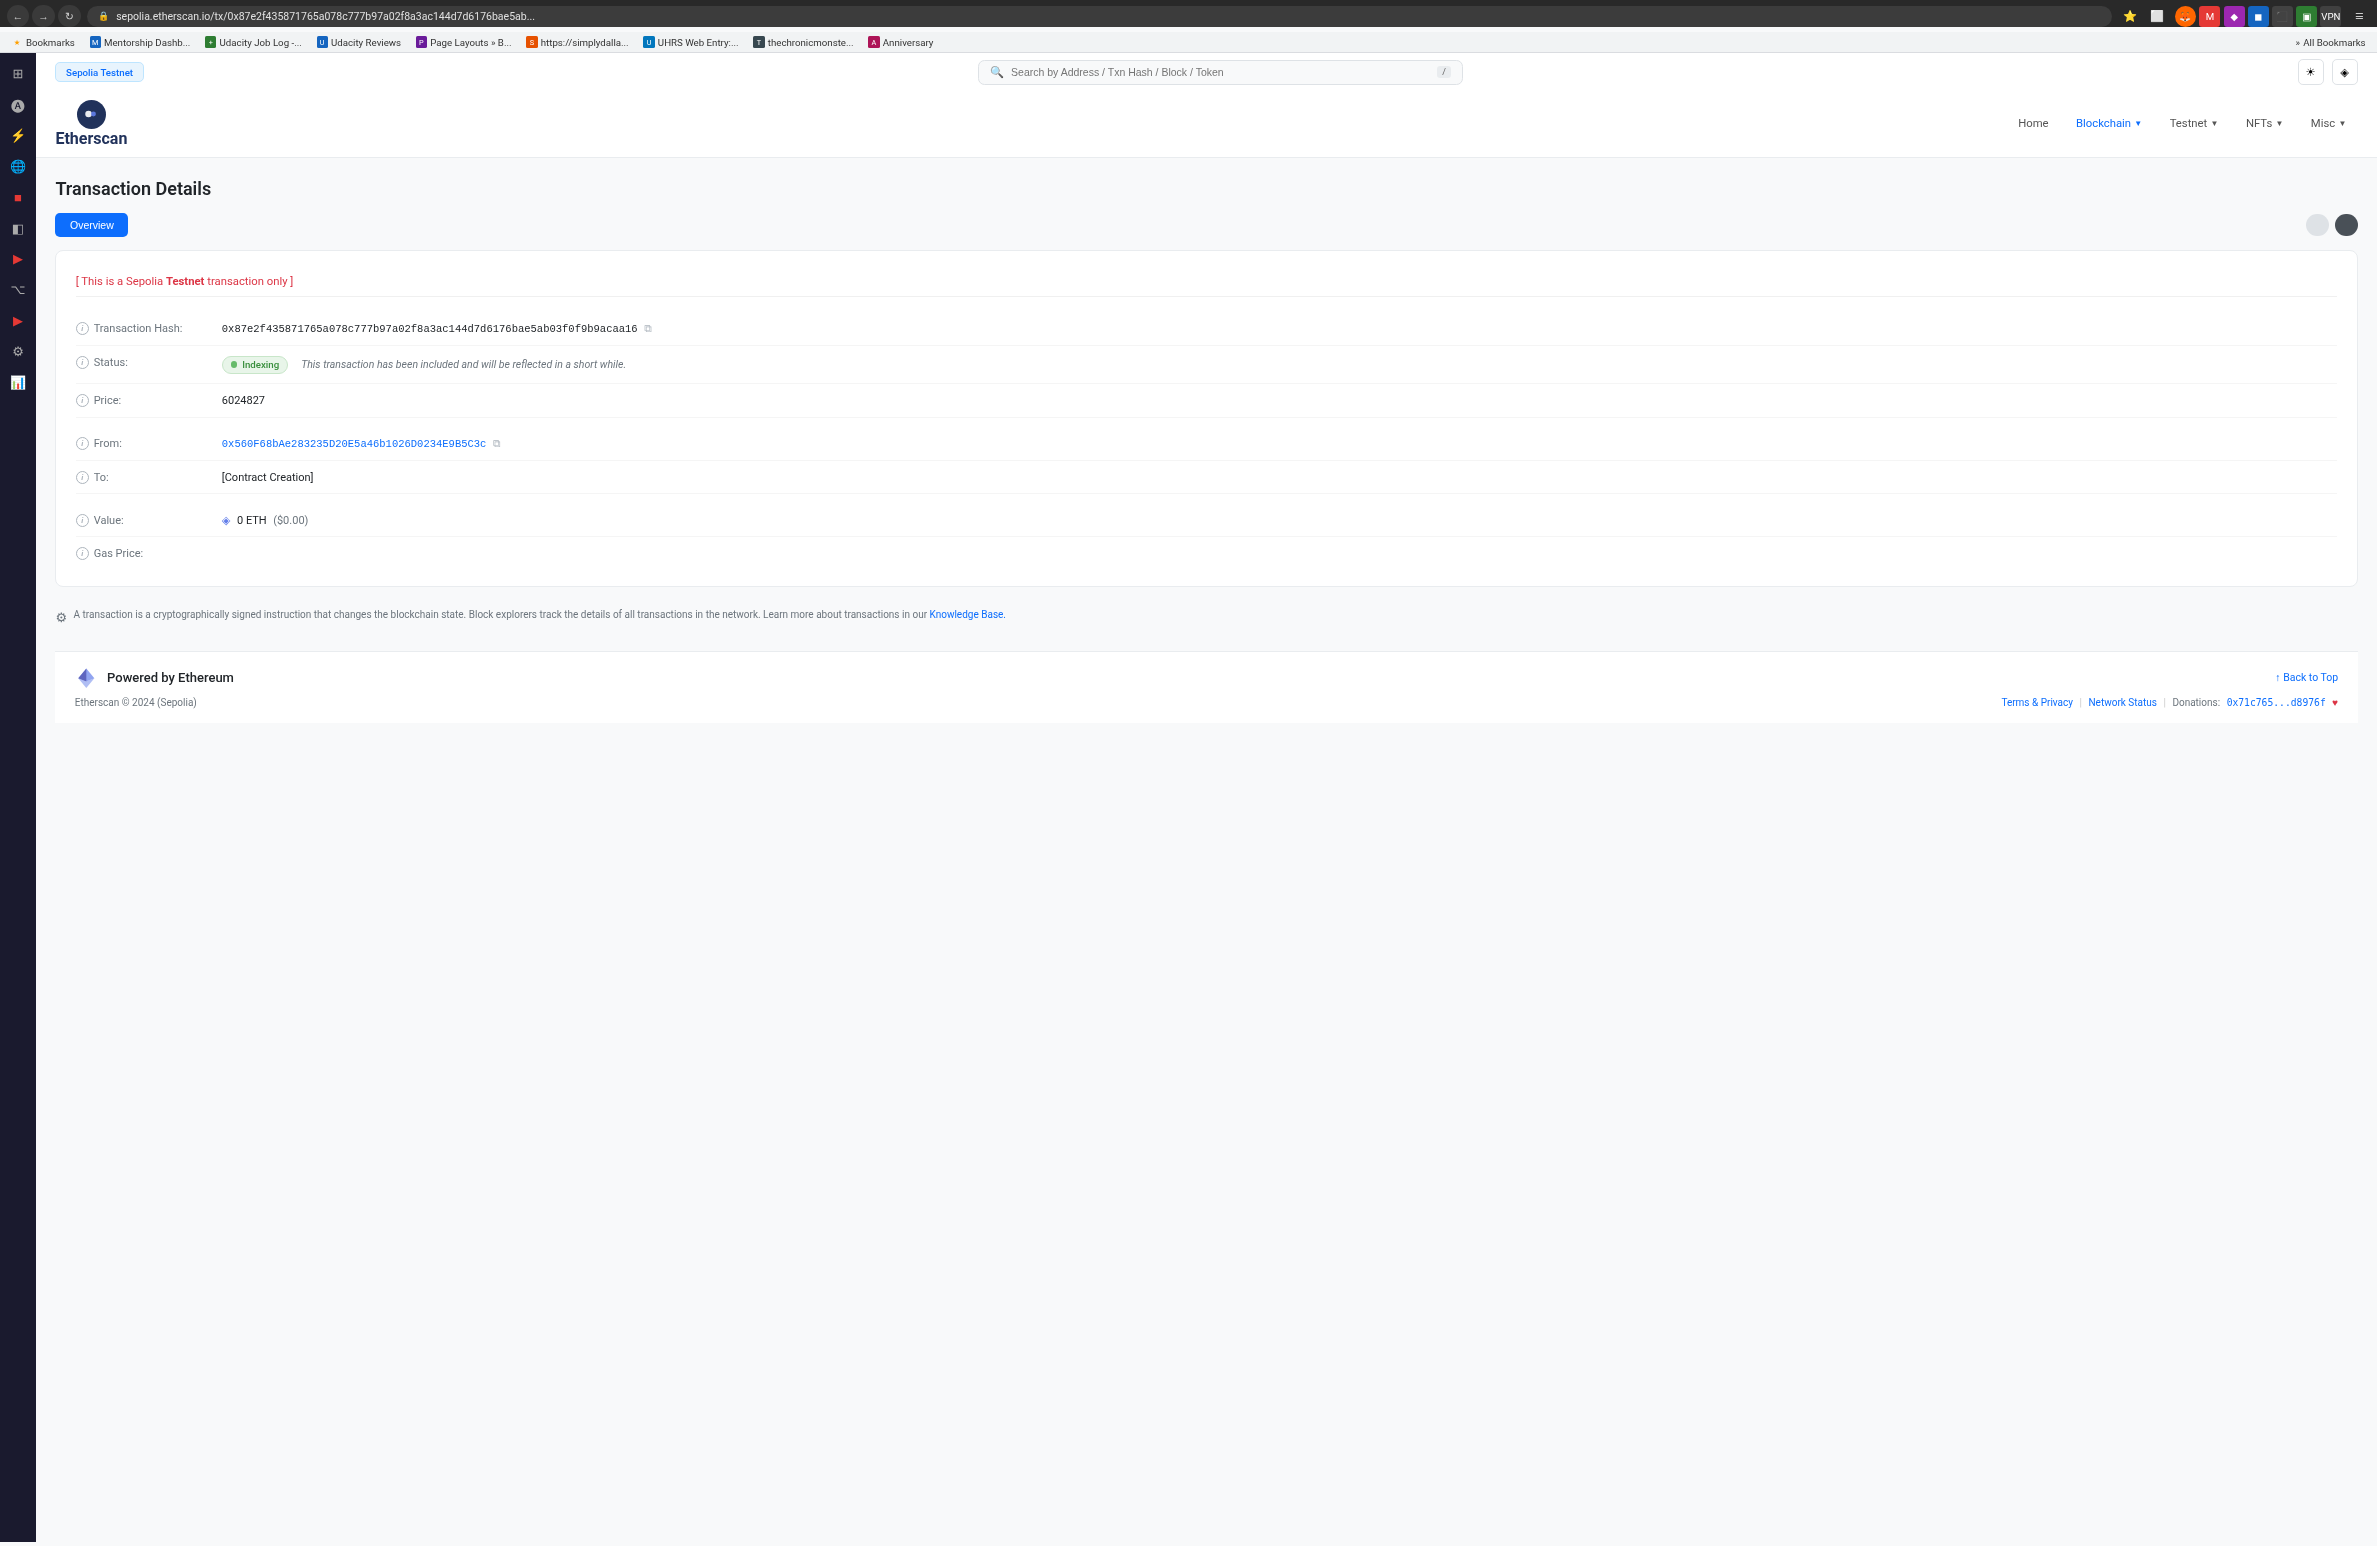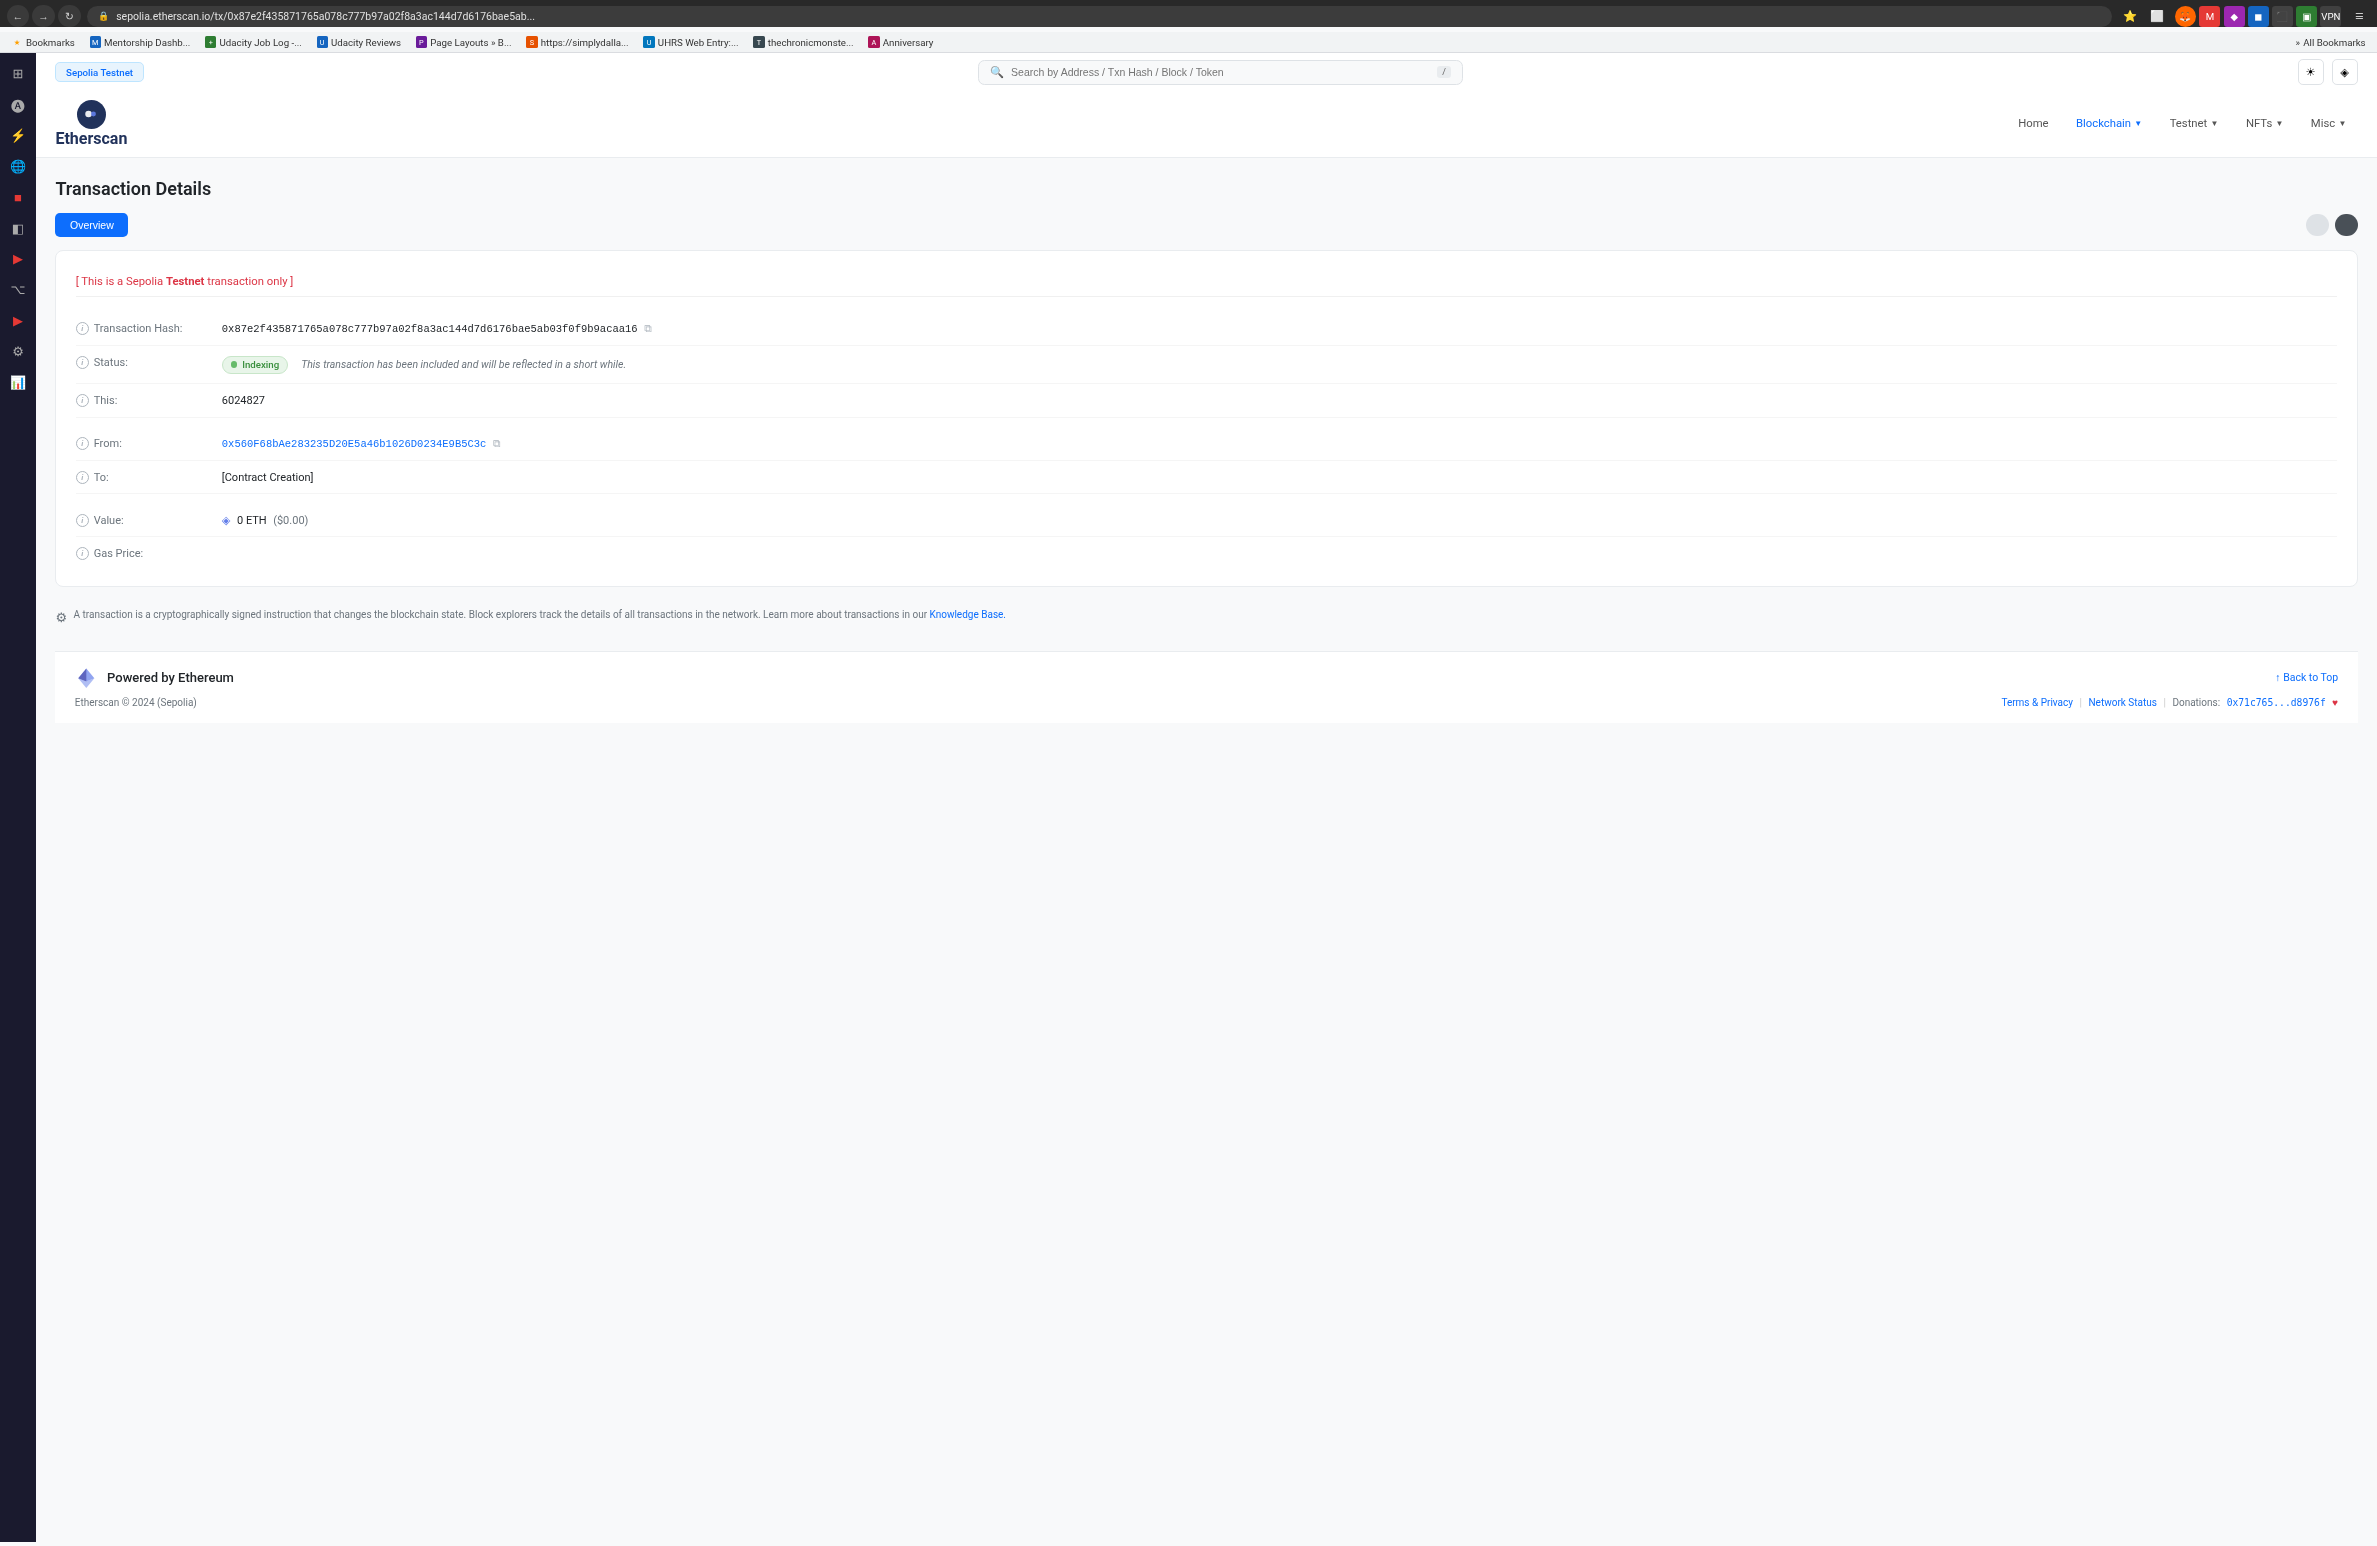--- a/index.html
+++ b/index.html
@@ -292,21 +292,21 @@
               <span class="status-dot"></span>
               <span>Indexing</span>
             </span>
             <span class="status-desc">This transaction has been included and will be reflected in a short while.</span>
           </div>
         </div>
 
         <div class="detail-row">
           <div class="detail-label">
             <div class="detail-label-icon">i</div>
-            <span>This:</span>
+            <span>Price:</span>
           </div>
           <div class="detail-value">
             <span>6024827</span>
           </div>
         </div>
 
         <div class="detail-separator"></div>
 
         <div class="detail-row">
           <div class="detail-label">

